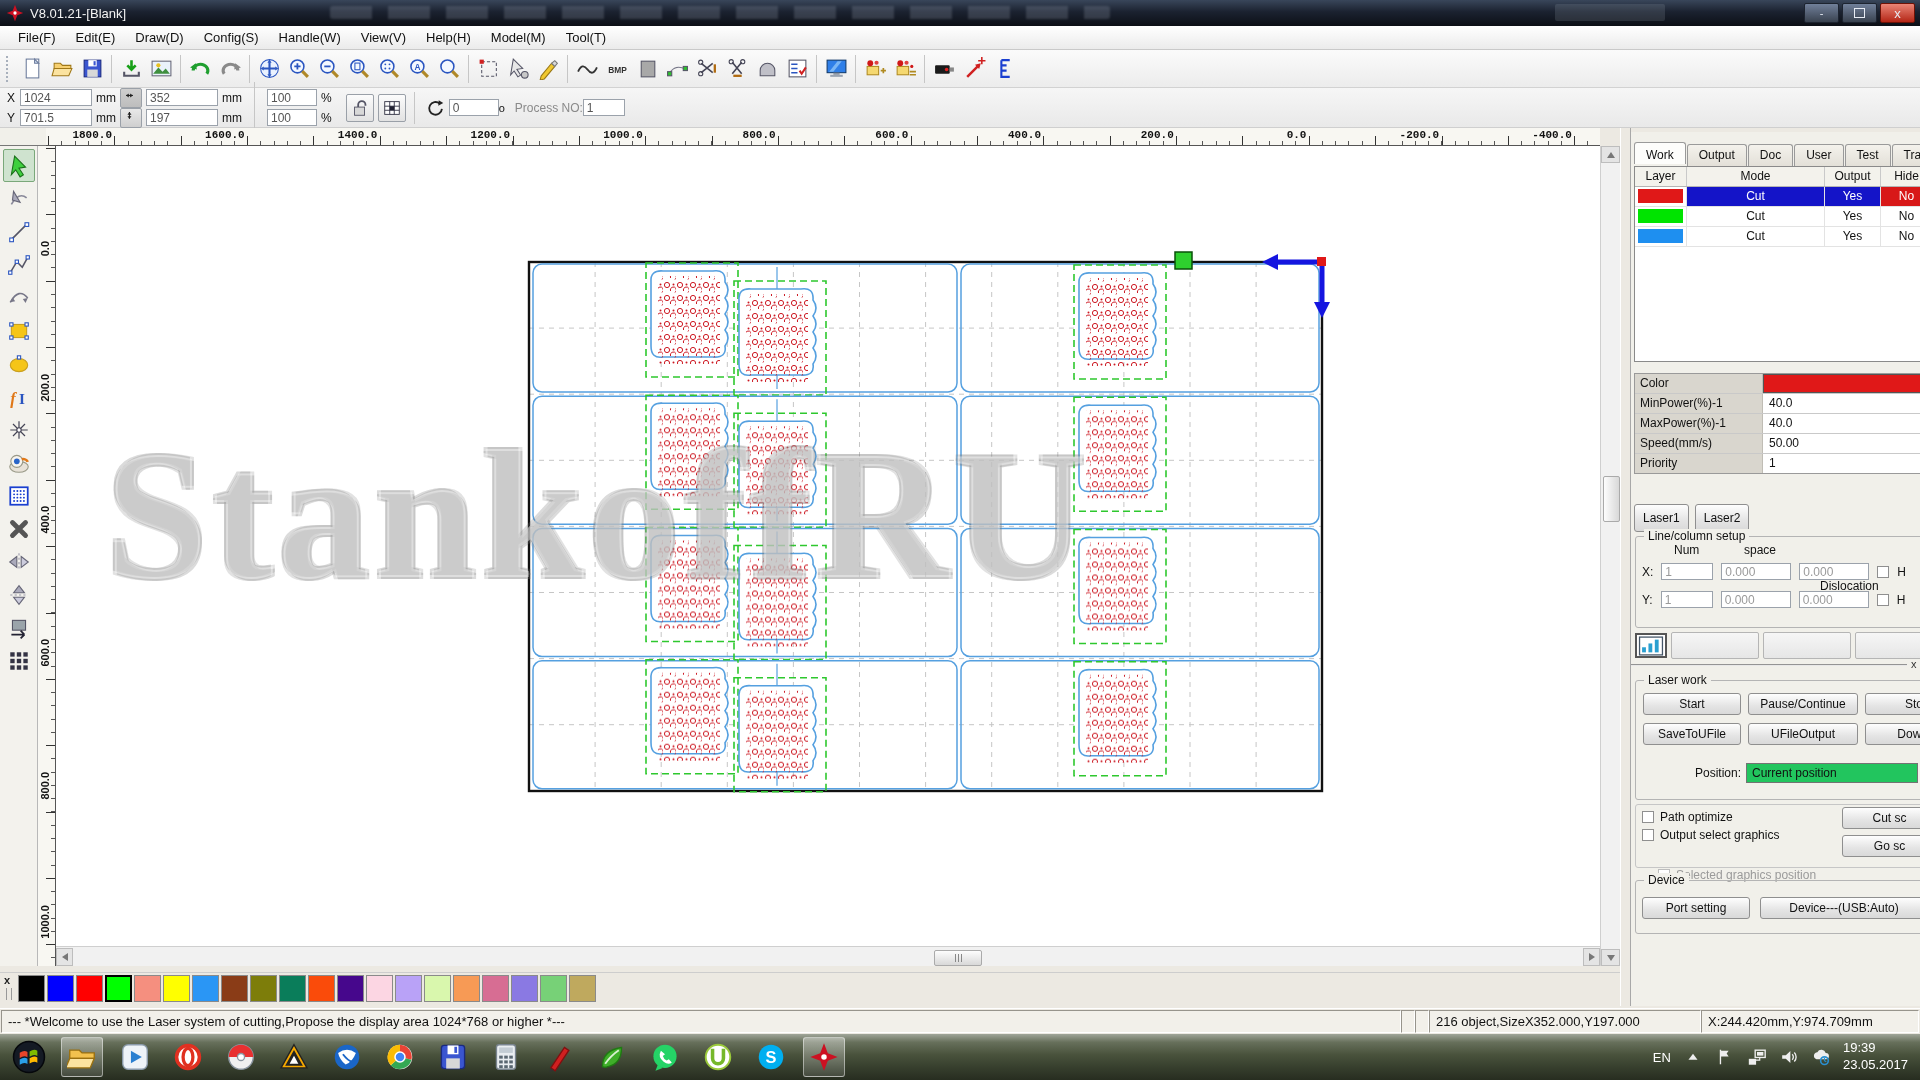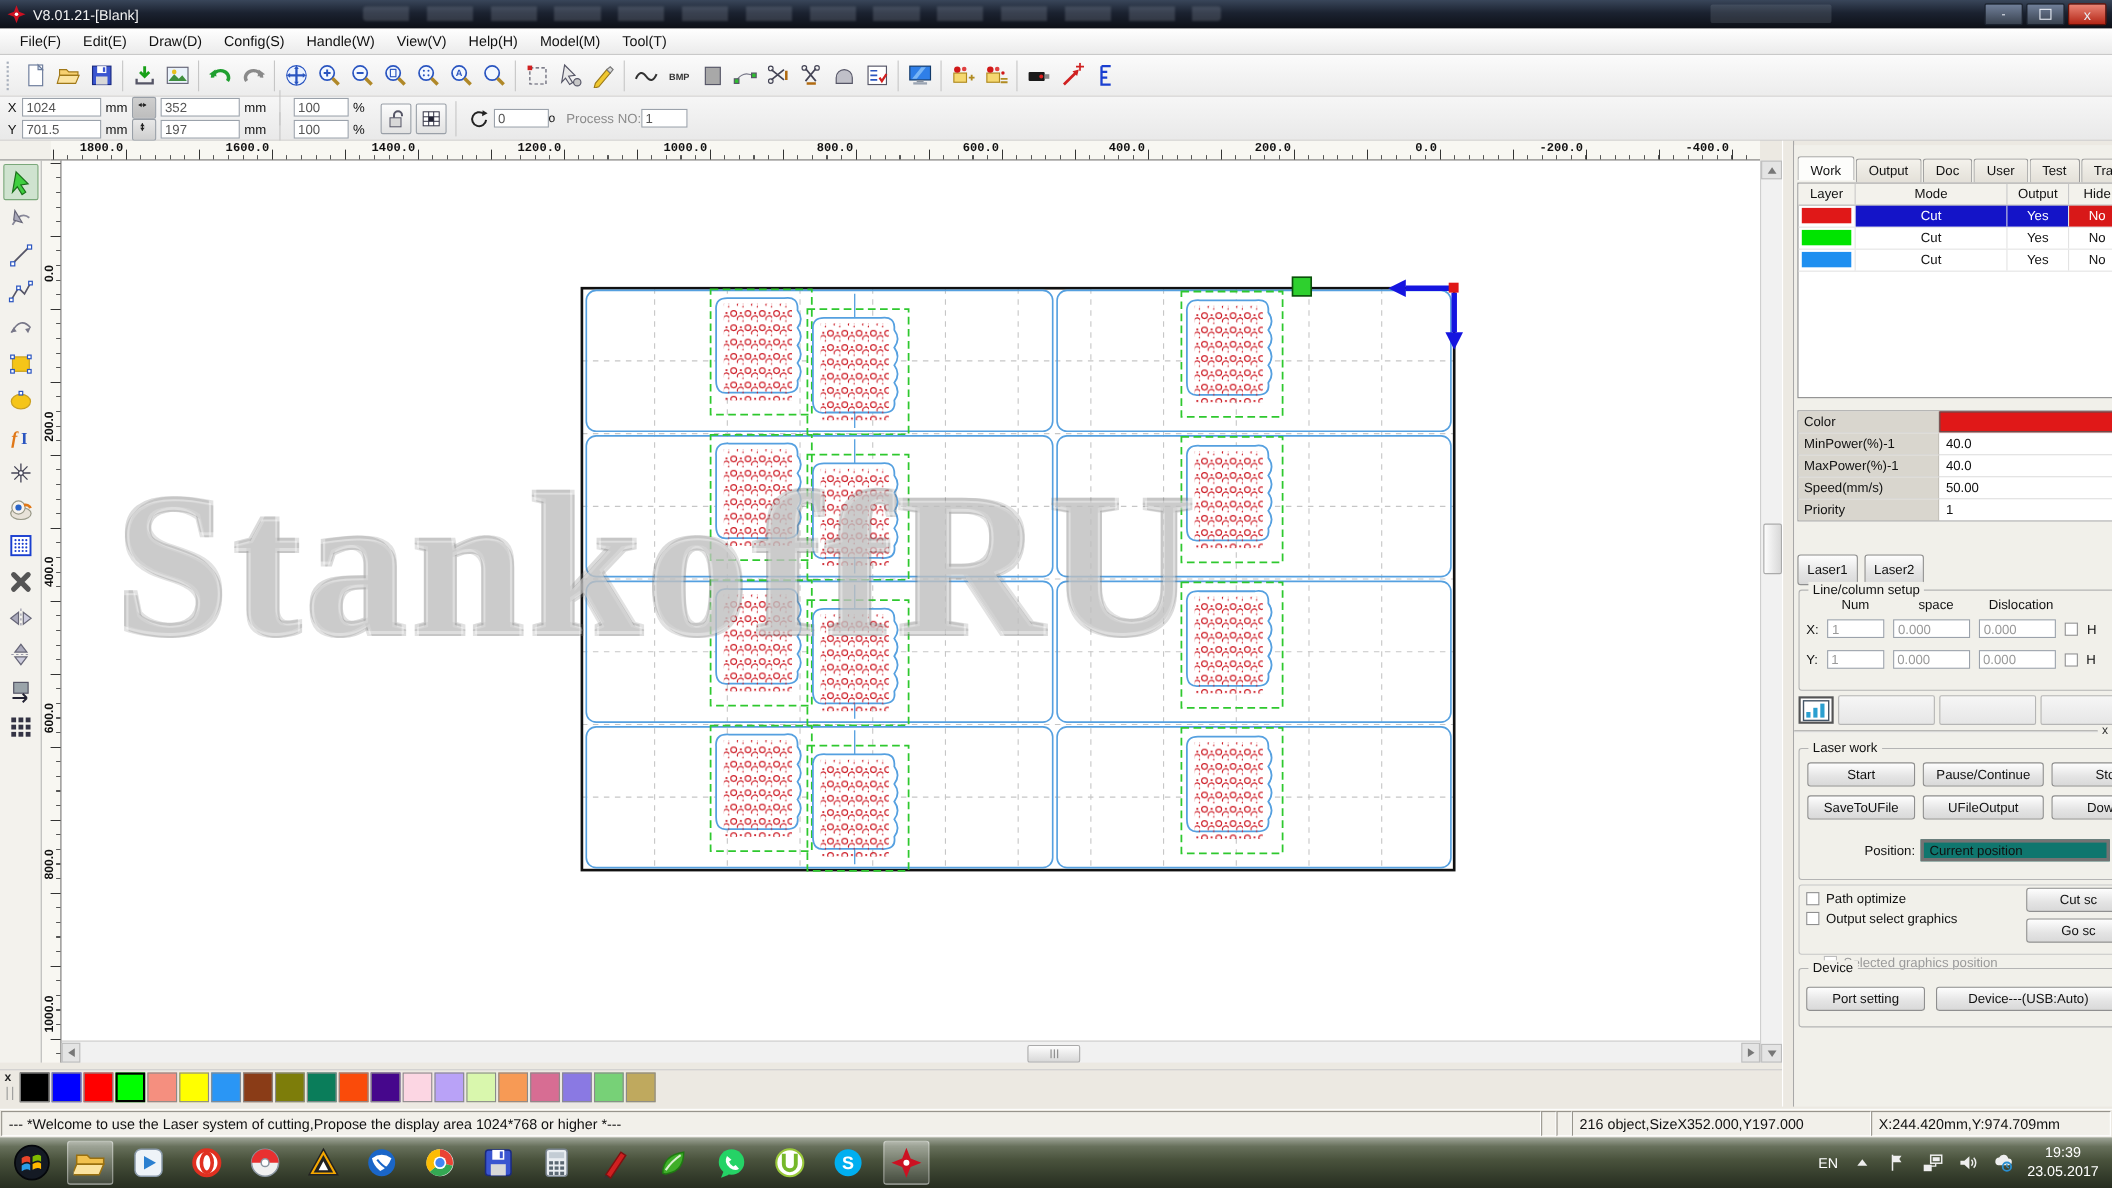--- a/index.html
+++ b/index.html
@@ -128,21 +128,21 @@
   .dock-ibtn{width:32px;height:25px;border:2px solid #555;background:#fff;display:flex;align-items:center;justify-content:center;box-sizing:border-box;}
   .dock-btn{width:86px;height:25px;border:1px solid #b5b5b5;background:linear-gradient(#f6f6f6,#e6e6e6);border-radius:2px;}
   .dock-div{position:absolute;left:0;top:532px;width:276px;border-top:2px groove #e8e8e8;}
   .dock-close{position:absolute;left:280px;top:526px;font-size:11px;color:#333;}
 
   .gb-lw{left:4px;top:548px;width:318px;height:118px;}
   .lw-row{position:absolute;left:7px;display:flex;gap:7px;}
   .lw-row .btn{width:98px;} .lw-row .btn.mid{width:110px;}
   .pos-row{position:absolute;left:0px;top:82px;display:flex;align-items:center;}
   .pos-lbl{width:105px;text-align:right;margin-right:5px;}
-  .combo{width:172px;height:20px;border:3px solid #737373;background:#0f766e;display:flex;align-items:center;padding-left:5px;box-sizing:border-box;}
+  .combo{width:172px;height:20px;border:1px solid #737373;background:#22c55e;display:flex;align-items:center;padding-left:5px;box-sizing:border-box;}
 
   .opts{position:absolute;left:4px;top:672px;width:318px;height:64px;border:1px solid #c6c6c6;border-radius:3px;box-sizing:border-box;}
   .opt-line{position:absolute;left:6px;display:flex;align-items:center;gap:6px;}
   .opt-line.dis{color:#9a9a9a;}
   .side-btn{position:absolute;width:95px;}
   .gb-dev{left:4px;top:748px;width:318px;height:52px;}
   .dev-row{position:absolute;left:6px;top:16px;display:flex;gap:10px;}
   .dev-row .btn.port{width:108px;}
   .dev-row .btn.device{width:168px;}
 
@@ -163,21 +163,21 @@
 
   
   .taskbar{position:absolute;left:0;top:1034px;width:1920px;height:46px;background:linear-gradient(180deg,#a0a699 0%,#67705b 18%,#49523c 45%,#353d2c 75%,#272d20 100%);display:flex;align-items:center;box-sizing:border-box;}
   .task-icons{display:flex;align-items:center;gap:11px;margin-left:8px;}
   .task-icon{width:42px;height:40px;display:flex;align-items:center;justify-content:center;border-radius:3px;}
   .task-icon.active{background:linear-gradient(rgba(255,255,255,.38),rgba(255,255,255,.12));border:1px solid rgba(255,255,255,.45);box-sizing:border-box;}
   .task-icon .ic svg{width:30px;height:30px;}
   .task-icon.start .ic svg{width:34px;height:34px;}
   .tray{margin-left:auto;display:flex;align-items:center;gap:12px;color:#fff;padding-right:12px;font-size:13px;}
   .tray .ic svg{width:20px;height:20px;}
-  .clock{text-align:center;line-height:1.3;font-size:13px;}
+  .clock{text-align:left;line-height:1.3;font-size:13px;}
 </style>
 </head>
 <body>
 
 <div id="app">
 
   <div class="titlebar">
     <span class="ic" style="width:18px;height:18px;">
         <svg viewBox="0 0 22 22" width="100%" height="100%">
           <path d="M11 1 L13.8 8.2 L21 11 L13.8 13.8 L11 21 L8.2 13.8 L1 11 L8.2 8.2z" fill="#cc1122"></path>
@@ -935,21 +935,21 @@
 
       <div class="laser-btns">
         <span class="btn sm">Laser1</span>
         <span class="btn sm">Laser2</span>
       </div>
 
       <div class="groupbox gb-lc">
         <span class="gtitle">Line/column setup</span>
         <span class="lc-hdr" style="left:38px;">Num</span>
         <span class="lc-hdr" style="left:108px;">space</span>
-        <span class="lc-hdr" style="left:172px;">Dislocation</span>
+        <span class="lc-hdr" style="left:184px;margin-top:36px;">Dislocation</span>
 
         <div class="lc-row" style="top:26px;">
           <span>X:</span>
           <input class="num" style="width: 44px;" value="1">
           <input class="num" style="width: 62px;" value="0.000">
           <input class="num" style="width: 62px;" value="0.000">
           <span class="chk"></span>
           <span>H</span>
         </div>
         <div class="lc-row" style="top:54px;">

